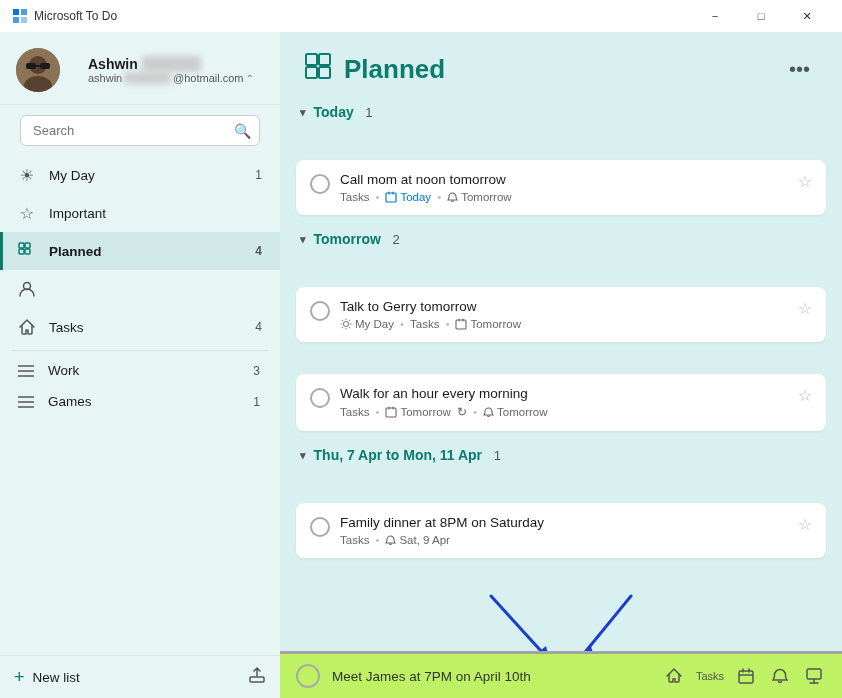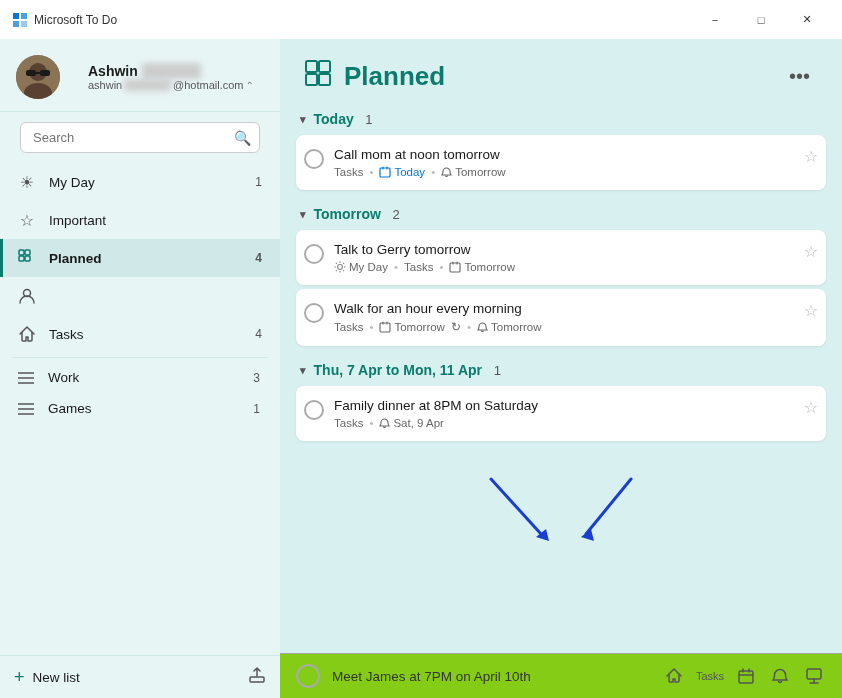--- a/index.html
+++ b/index.html
@@ -1,20 +1,20 @@
 <!DOCTYPE html>
 <html><head>
   <meta charset="utf-8">
   <style>
     * { box-sizing: border-box; margin: 0; padding: 0; }
     body { font-family: 'Segoe UI', Arial, sans-serif; background: #f3f2f1; width: 842px; height: 698px; overflow: hidden; display: flex; flex-direction: column; }
 
     
     .titlebar {
-      height: 39px;
+      height: 32px;
       background: #ffffff;
       display: flex;
       align-items: center;
       padding: 0 12px;
       user-select: none;
     }
     .titlebar-logo { display: flex; align-items: center; gap: 6px; flex: 1; }
     .titlebar-logo svg { width: 16px; height: 16px; }
     .titlebar-title { font-size: 12px; color: #333; }
     .titlebar-controls { display: flex; gap: 0; }
@@ -153,44 +153,45 @@
       user-select: none;
     }
     .toggle-arrow { font-size: 11px; color: #555; }
     .section-label { color: #0a7b6c; font-weight: 600; font-size: 14px; }
     .section-count { color: #555; font-size: 13px; font-weight: 400; }
 
     
     .task-card {
       background: #fff;
       border-radius: 8px;
-      padding: 12px 8px;
+      padding: 12px 14px;
       margin-bottom: 4px;
       display: flex; align-items: flex-start; gap: 10px;
       box-shadow: 0 1px 3px rgba(0,0,0,0.07);
+      margin-top: 32px;
     }
     .task-check {
       width: 20px; height: 20px;
       border-radius: 50%;
       border: 2px solid #aaa;
       flex-shrink: 0; margin-top: 2px;
       cursor: pointer; background: none;
     }
     .task-body { flex: 1; }
     .task-title { font-size: 13.5px; color: #1a1a1a; margin-bottom: 4px; }
     .task-meta { display: flex; align-items: center; gap: 6px; font-size: 11.5px; color: #666; flex-wrap: wrap; }
     .task-meta-item { display: flex; align-items: center; gap: 3px; }
     .task-meta-today { color: #0078d4; font-weight: 500; display: flex; align-items: center; gap: 3px; }
     .task-meta-sep { color: #bbb; }
     .star-btn { background: none; border: none; font-size: 16px; color: #bbb; cursor: pointer; margin-left: auto; }
 
     
     .add-task-bar {
-      background: #84cc16;
-      border-top: 1px solid #a3a3a3;
+      background: #bef264;
+      border-top: 3px solid #a3a3a3;
       padding: 10px 16px;
       display: flex; align-items: center; gap: 12px;
     }
     .add-task-check {
       width: 24px; height: 24px;
       border-radius: 50%; border: 2px solid #aaa;
       flex-shrink: 0; cursor: pointer; background: none;
     }
     .add-task-input {
       flex: 1; border: none; outline: none;

